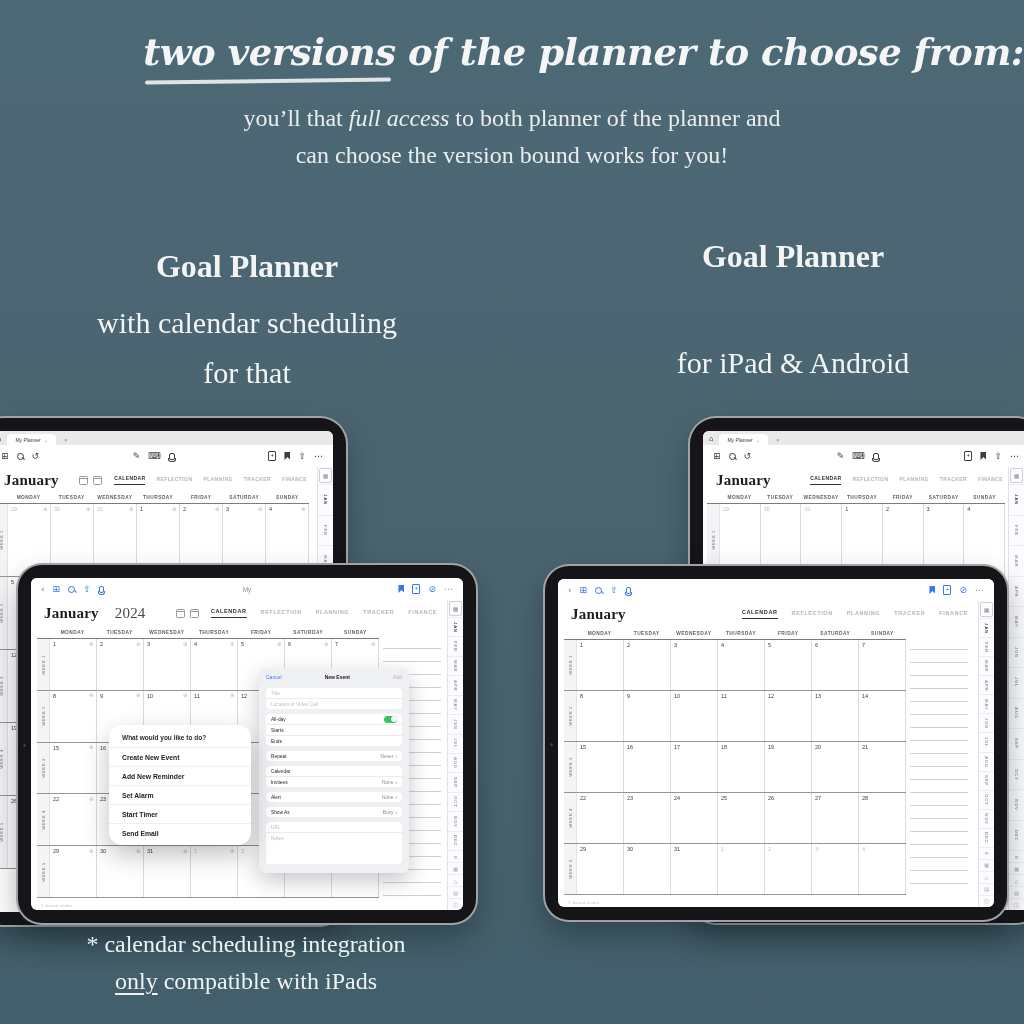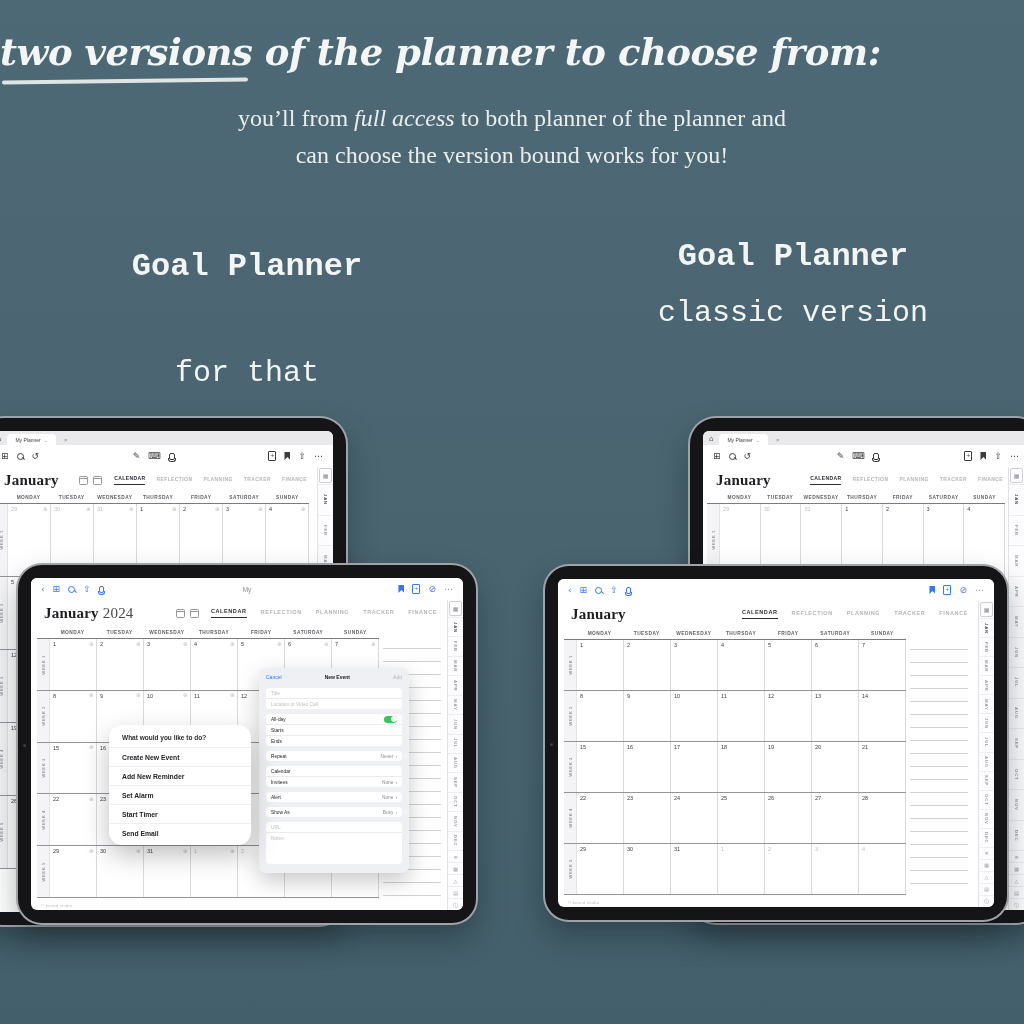--- a/index.html
+++ b/index.html
@@ -1,30 +1,30 @@
 <!DOCTYPE html>
 <html><head>
 <meta charset="utf-8">
 <style>
   html,body{margin:0;padding:0;background:#33444d;}
   .page{position:relative;width:1024px;height:1024px;overflow:hidden;
         background:linear-gradient(180deg,#4e6976 0%,#49646f 55%,#435f6b 100%);
         font-family:"Liberation Sans",sans-serif;}
 
   
-  .hero{position:absolute;top:30px;left:0;right:0;text-align:left;
+  .hero{position:absolute;top:30px;left:0;right:0;text-align:right;
         font-family:"DejaVu Serif",serif;font-style:italic;font-weight:700;
         font-size:37px;color:#f3f6f5;letter-spacing:-0.5px;z-index:2;}
   .u-chalk{position:relative;display:inline-block;}
   .u-chalk::after{content:'';position:absolute;left:2px;right:4px;bottom:-9px;height:4px;
         background:rgba(244,246,245,.88);border-radius:3px;transform:rotate(-.7deg);}
   .sub{position:absolute;top:100px;left:0;right:0;text-align:center;
         font-family:"Liberation Serif",serif;font-size:24px;color:#e9eeed;line-height:37px;z-index:2;}
   .sub em{}
-  .vers-head{position:absolute;text-align:center;color:#f2f5f4;font-family:Liberation Mono, monospace;z-index:2;}
+  .vers-head{position:absolute;text-align:center;color:#f2f5f4;font-family:Liberation Serif, serif;z-index:2;}
   .vh-left{top:248px;left:12px;width:470px;}
   .vh-right{top:238px;left:558px;width:470px;}
   .vh1{font-size:32px;font-weight:700;margin:0 0 13px;}
   .vh2{font-size:30px;font-weight:400;line-height:50px;margin:0;}
   .foot{position:absolute;top:926px;left:16px;width:460px;text-align:center;z-index:4;
         font-family:"Liberation Serif",serif;font-size:24px;color:#eef2f1;line-height:37px;}
   .foot u{text-decoration-thickness:2px;text-underline-offset:4px;}
 
   
   .ipad{position:absolute;background:#151517;
@@ -60,21 +60,21 @@
   .caret{font-family:"DejaVu Sans";font-size:5px;color:#8a8a8e;}
   .tclose{font-size:6px;color:#8a8a8e;margin:0 0 2px 8px;}
   .back-screen .nav{top:14px;}
   .back-screen .head{top:36px;}
   .back-screen .plan-area{top:60px;}
   .back-screen .strip{top:36px;}
 
   .head{position:absolute;top:22px;left:13px;right:6px;height:26px;display:flex;align-items:center;}
   .mtitle{font-family:"Liberation Serif",serif;font-size:15px;font-weight:700;color:#1e1e22;
        margin-right:auto;letter-spacing:.2px;}
-  .mtitle .yr{font-weight:400;color:#4a4a4e;margin-left:4px;}
+  .mtitle .yr{font-weight:400;color:#4a4a4e;margin-left:16px;}
   .hicons{display:flex;gap:5px;margin-right:12px;}
   .ical{display:inline-block;width:7px;height:7px;border:1px solid #97979c;border-radius:1.5px;position:relative;}
   .ical::after{content:'';position:absolute;left:0;right:0;top:1px;height:1px;background:#97979c;}
   .tabs{display:flex;gap:14px;align-items:center;}
   .tab{font-size:5.5px;font-weight:700;letter-spacing:.6px;color:#b5b5ba;padding-bottom:3px;}
   .tab.active{color:#2e2e33;border-bottom:1px solid #2e2e33;}
   .back-screen .tab{font-size:5px;letter-spacing:.4px;}
   .back-screen .tabs{gap:11px;}
   .ipage{display:inline-block;width:6px;height:8px;border:1px solid #b6b6bb;border-radius:1px;margin-left:12px;}
 
@@ -134,33 +134,33 @@
   .tgl::after{content:'';position:absolute;top:.5px;right:.5px;width:6px;height:6px;background:#fff;
       border-radius:50%;box-shadow:0 0 1px rgba(0,0,0,.3);}
 </style>
 </head>
 <body>
 
 <div class="page">
 
   <div class="hero"><span class="u-chalk">two versions</span><span> of the planner to choose from:</span></div>
   <div class="sub">
-    <span>you’ll from </span><em>full access</em><span> to both planner of the planner and</span><br>
+    <span>you’ll that </span><em>full access</em><span> to both planner of the planner and</span><br>
     <span>can choose the version bound works for you!</span>
   </div>
 
   <div class="vers-head vh-left">
     <p class="vh1">Goal Planner</p>
-    <p class="vh2"><br>
+    <p class="vh2"><span>with calendar scheduling</span><br>
       <span>for that</span></p>
   </div>
   <div class="vers-head vh-right">
     <p class="vh1">Goal Planner</p>
-    <p class="vh2"><span>classic version</span><br>
-      </p>
+    <p class="vh2"><br>
+      <span>for iPad &amp; Android</span></p>
   </div>
 
   <div class="ipad back" style="left:-22px;top:418px;width:368px;height:507px;">
     <div class="screen back-screen">
       <div class="tabbar">
         <span class="home">⌂</span>
         <span class="doctab">
             <span>My Planner</span>
             <span class="caret">⌄</span>
           </span>
@@ -1204,14 +1204,18 @@
           <div class="stico">≡</div>
           <div class="stico">▦</div>
           <div class="stico">△</div>
           <div class="stico">▤</div>
           <div class="stico">ⓘ</div>
         </div>
       <div class="brand">© bound studio</div>
     </div>
   </div>
 
+  <div class="foot">
+    <span>* calendar scheduling integration</span><br>
+    <u>only</u><span> compatible with iPads</span>
+  </div>
 
 </div>
 
 </body></html>

